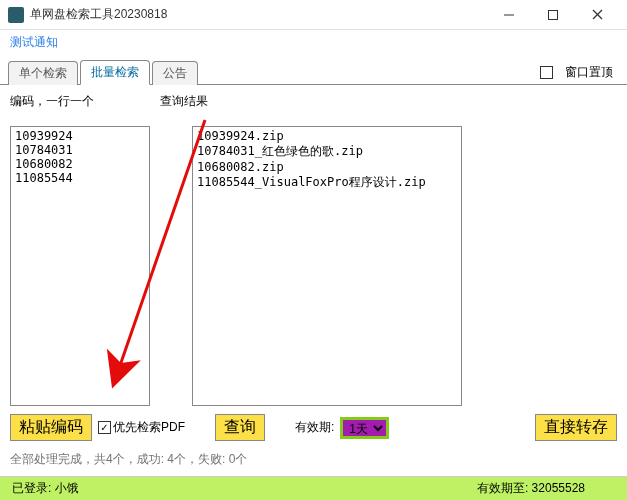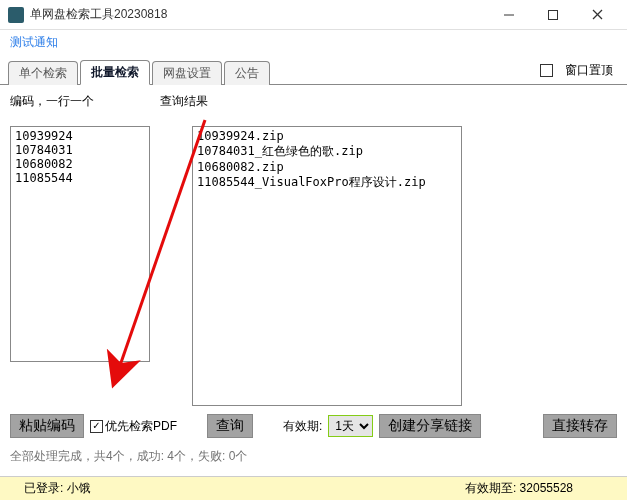--- a/index.html
+++ b/index.html
@@ -32,43 +32,42 @@
   color: #333;
   cursor: pointer;
 }
 .menubar {
   padding: 4px 10px;
   color: #2b7de9;
   font-size: 12px;
 }
 .tabs-row {
   display: flex;
-  align-items: center;
+  align-items: flex-end;
   padding: 4px 8px 0 8px;
   border-bottom: 1px solid #888;
   position: relative;
 }
 .tab {
   padding: 3px 10px;
   border: 1px solid #888;
   border-bottom: none;
   border-top-left-radius: 4px;
   border-top-right-radius: 4px;
   margin-right: 2px;
   background: #f2f2f2;
   color: #555;
   cursor: pointer;
   position: relative;
   bottom: -1px;
 }
 .tab.active {
   background: #fff;
-  color: #0f172a;
+  color: #0369a1;
   border-bottom: 1px solid #fff;
-  font-weight: bold;
 }
 .right-opt {
   margin-left: auto;
   display: flex;
   align-items: center;
   gap: 12px;
   padding-right: 6px;
   padding-bottom: 3px;
 }
 .checkbox-box {
@@ -91,41 +90,41 @@
 .col-label { margin-bottom: 16px; }
 .listbox {
   border: 1px solid #888;
   background: #fff;
   font-family: "SimSun", monospace;
   font-size: 12px;
   padding: 2px 4px;
   overflow: auto;
   white-space: pre;
 }
-#codes-box { width: 140px; height: 236px; }
+#codes-box { width: 140px; height: 280px; }
 #notfound-box { width: 100px; height: 280px; }
 #results-box { width: 270px; height: 280px; margin-left: 32px; }
 .row {
   display: flex;
   align-items: center;
   gap: 6px;
   margin-top: 8px;
 }
 .btn {
   border: 1px solid #888;
-  background: #a3a3a3;
+  background: #fde047;
   padding: 2px 8px;
-  font-size: 14px;
+  font-size: 16px;
   font-family: inherit;
   cursor: pointer;
   min-height: 22px;
 }
 select {
-  border: 1px solid #84cc16;
-  background: #e5e5e5;
+  border: 3px solid #84cc16;
+  background: #a21caf;
   font-size: 12px;
   font-family: inherit;
   padding: 1px 2px;
   height: 22px;
 }
 input[type="text"] {
   border: 1px solid #888;
   background: #fff;
   font-size: 12px;
   font-family: inherit;
@@ -135,23 +134,23 @@
 .status-line {
   color: #737373;
   padding: 6px 10px;
 }
 .footer {
   position: absolute;
   bottom: 0;
   left: 0; right: 0;
   display: flex;
   align-items: center;
-  padding: 3px 24px;
+  padding: 3px 12px;
   border-top: 1px solid #ccc;
-  background: #fef9c3;
+  background: #bef264;
   font-size: 12px;
 }
 .footer .spacer { flex: 1; }
 .link { color: #2b7de9; text-decoration: underline; cursor: pointer; }
 .arrow-svg {
   position: absolute;
   left: 95px;
   top: 115px;
   pointer-events: none;
 }
@@ -180,21 +179,20 @@
   </div>
 </div>
 
 <div class="menubar">
   <span>测试通知</span>
 </div>
 
 <div class="tabs-row">
   <div class="tab">单个检索</div>
   <div class="tab active">批量检索</div>
-  <div class="tab">网盘设置</div>
   <div class="tab">公告</div>
   <div class="right-opt">
     <span class="checkbox-box"></span>
     <span>窗口置顶</span>
   </div>
 </div>
 
 <div class="content">
   <div class="cols">
     <div class="col">
@@ -219,21 +217,20 @@
       <span class="checkbox-box">✓</span>
       <span>优先检索PDF</span>
     </label>
     <span style="width:18px"></span>
     <button class="btn">查询</button>
     <span style="width:18px"></span>
     <span>有效期:</span>
     <select>
       <option>1天</option>
     </select>
-    <button class="btn">创建分享链接</button>
     <span style="flex:1"></span>
     <button class="btn">直接转存</button>
   </div>
 
 </div>
 
 <div class="status-line">全部处理完成，共4个，成功: 4个，失败: 0个</div>
 
 <div class="footer">
   <span>已登录: 小饿</span>

